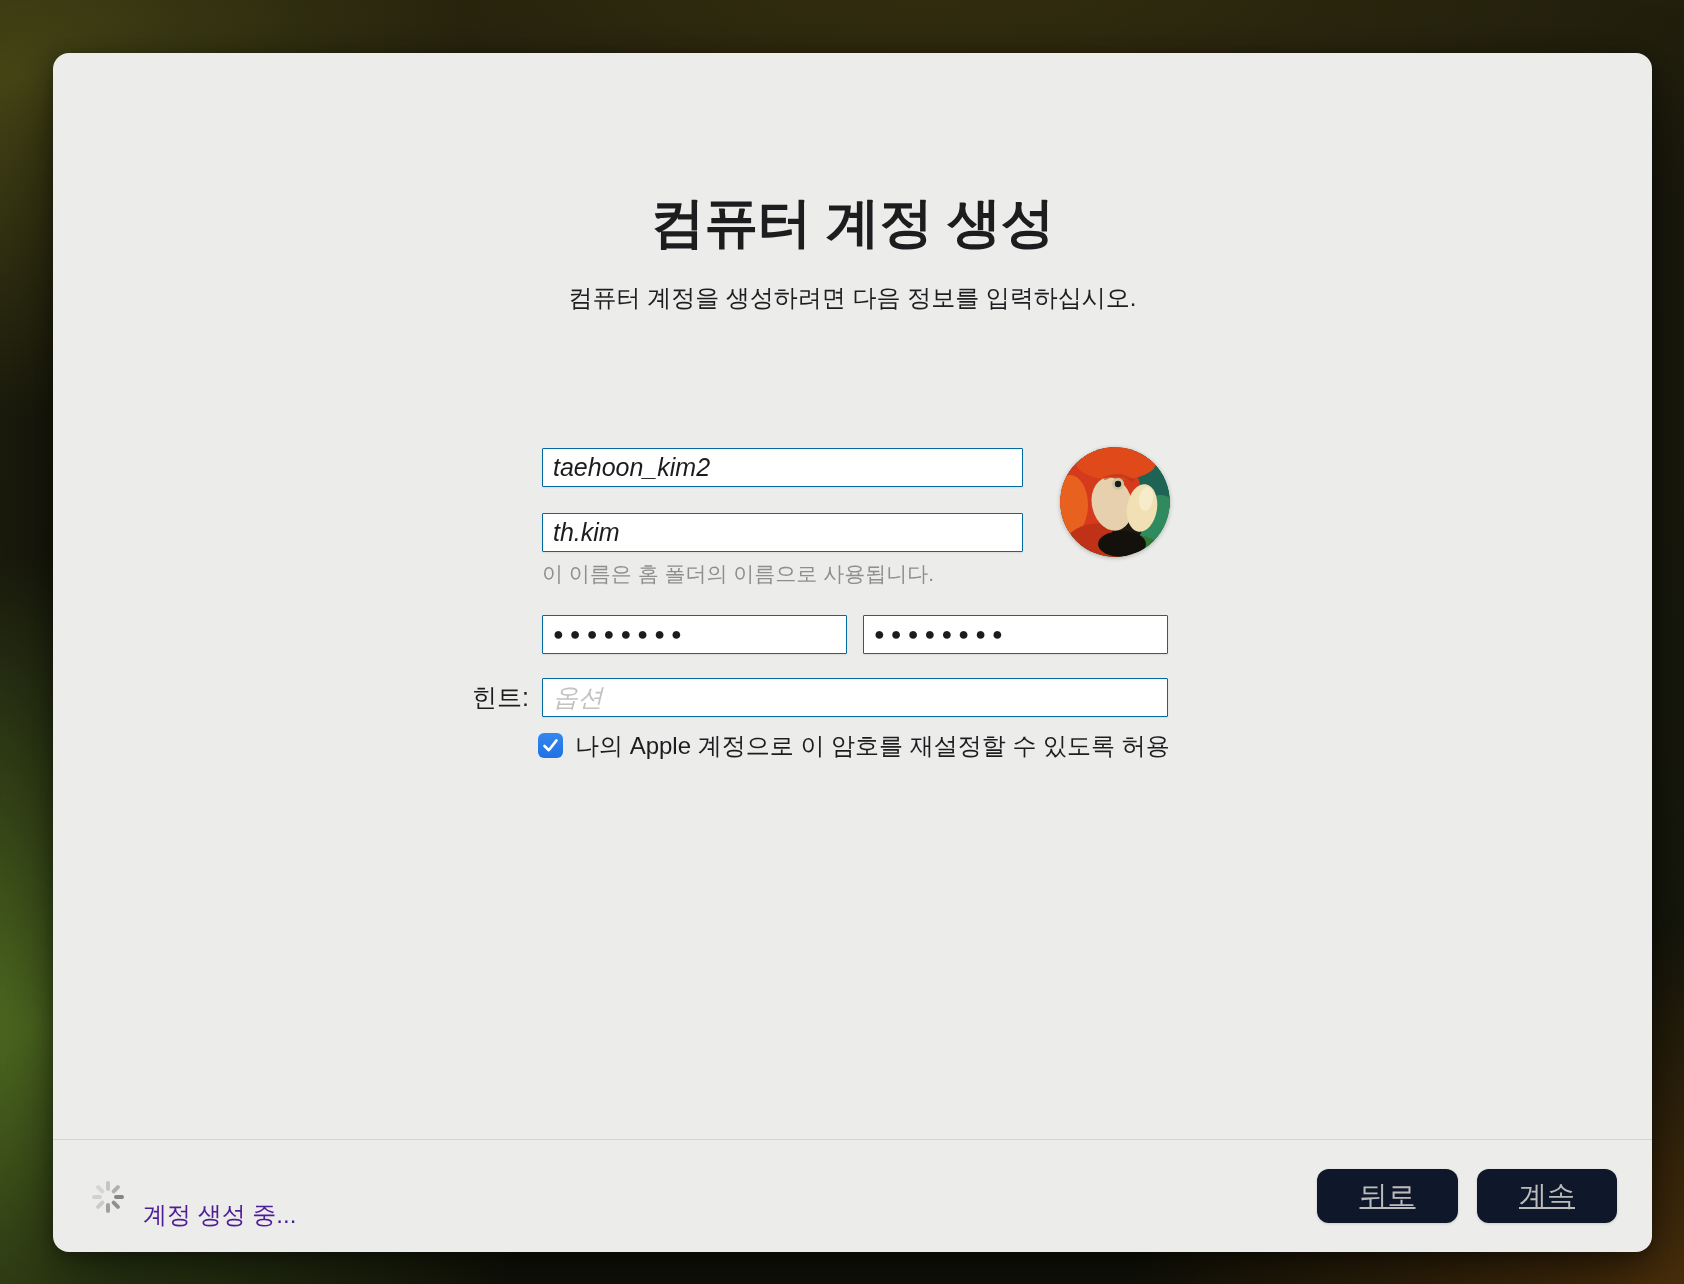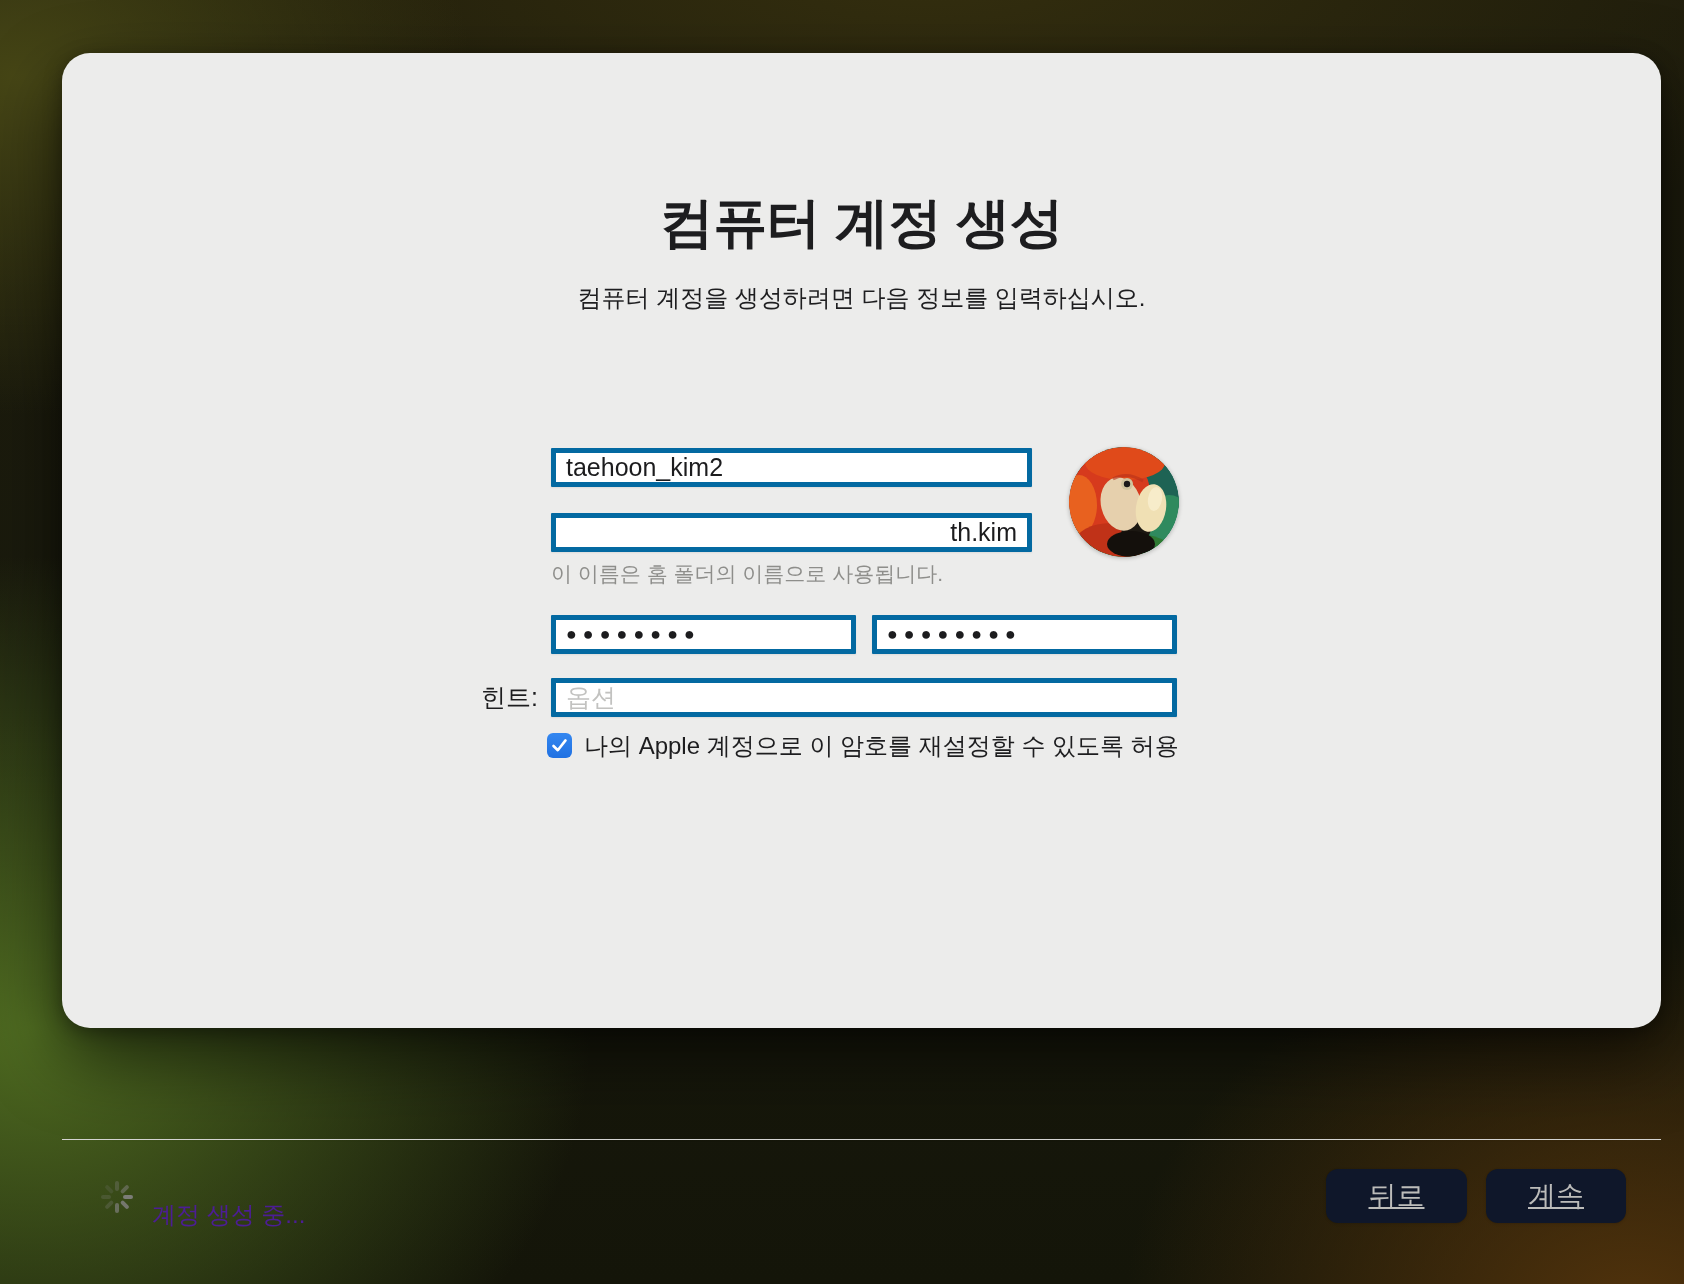--- a/index.html
+++ b/index.html
@@ -15,25 +15,24 @@
       radial-gradient(900px 760px at 2% 80%, rgba(82,112,34,0.95), rgba(82,112,34,0) 62%),
       radial-gradient(700px 520px at 1% 6%, rgba(72,72,22,0.95), rgba(72,72,22,0) 65%),
       radial-gradient(820px 620px at 97% 102%, rgba(84,52,12,0.95), rgba(84,52,12,0) 62%),
       radial-gradient(1300px 560px at 55% -4%, rgba(56,50,16,0.9), rgba(56,50,16,0) 72%),
       radial-gradient(600px 500px at 100% 45%, rgba(26,26,14,0.9), rgba(26,26,14,0) 70%),
       linear-gradient(180deg, #1d1b0c 0%, #191a0d 55%, #141509 100%);
   }
   .dialog {
     position: absolute;
     left: 53px; top: 53px;
-    width: 1599px; height: 975px;
+    width: 1599px; height: 1199px;
     background: #ececeb;
-    border-radius: 28px;
+    border-radius: 16px;
     box-shadow: 0 30px 70px rgba(0,0,0,0.55), 0 4px 18px rgba(0,0,0,0.35);
-    margin-left: 9px;
   }
   .title {
     position: absolute;
     left: 0; top: 134px; width: 100%;
     text-align: center;
     font-size: 54px; font-weight: 700;
     color: #1d1d1f;
     letter-spacing: -0.5px;
   }
   .subtitle {
@@ -48,28 +47,29 @@
     left: 176px; width: 300px;
     text-align: right;
     font-size: 25px;
     color: #1d1d1f;
     line-height: 39px;
   }
   .tfield {
     position: absolute;
     height: 39px;
     background: #ffffff;
-    border: 5px solid #0369a1;
+    border: 1px solid #0369a1;
     box-shadow: 0 1px 2px rgba(0,0,0,0.07);
     font-family: "Liberation Sans", "DejaVu Sans", sans-serif;
     font-size: 25px;
     color: #1c1c1e;
     padding: 0 10px;
     outline: none;
     border-radius: 1px;
+    font-style: italic;
   }
   .tfield::placeholder { color: #c2c2c0; opacity: 1; }
   .pwfield {
     font-size: 18px;
     letter-spacing: 6px;
     font-weight: 700;
   }
   .helper {
     position: absolute;
     left: 489px; top: 507px;
@@ -145,21 +145,21 @@
 <body>
 
 <div class="screen">
   <div class="dialog">
 
     <div class="title">컴퓨터 계정 생성</div>
     <div class="subtitle">컴퓨터 계정을 생성하려면 다음 정보를 입력하십시오.</div>
 
     <input class="tfield" style="left: 489px; top: 395px; width: 481px;" value="taehoon_kim2">
 
-    <input class="tfield" style="left: 489px; top: 460px; width: 481px; text-align: right;" value="th.kim">
+    <input class="tfield" style="left: 489px; top: 460px; width: 481px;" value="th.kim">
     <div class="helper">이 이름은 홈 폴더의 이름으로 사용됩니다.</div>
 
     <input class="tfield pwfield" style="left: 489px; top: 562px; width: 305px;" value="●●●●●●●●">
     <input class="tfield pwfield" style="left: 810px; top: 562px; width: 305px;" value="●●●●●●●●">
 
     <div class="form-label" style="top:625px">힌트:</div>
     <input class="tfield" style="left: 489px; top: 625px; width: 626px;" placeholder="옵션">
 
     <div class="checkbox-row">
       <div class="checkbox checked">

